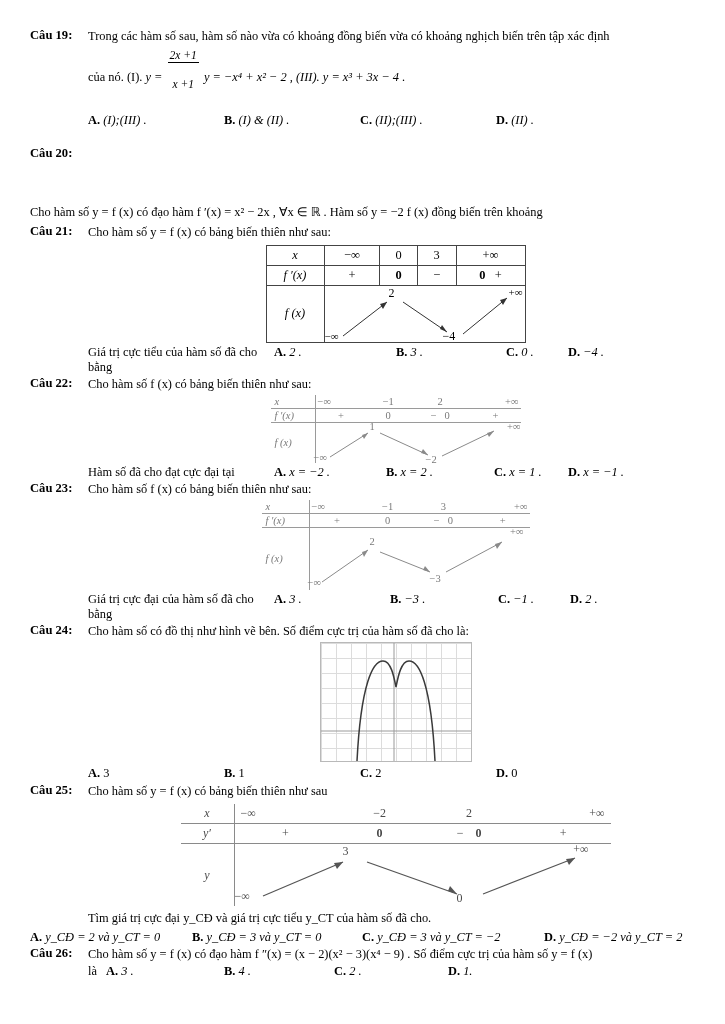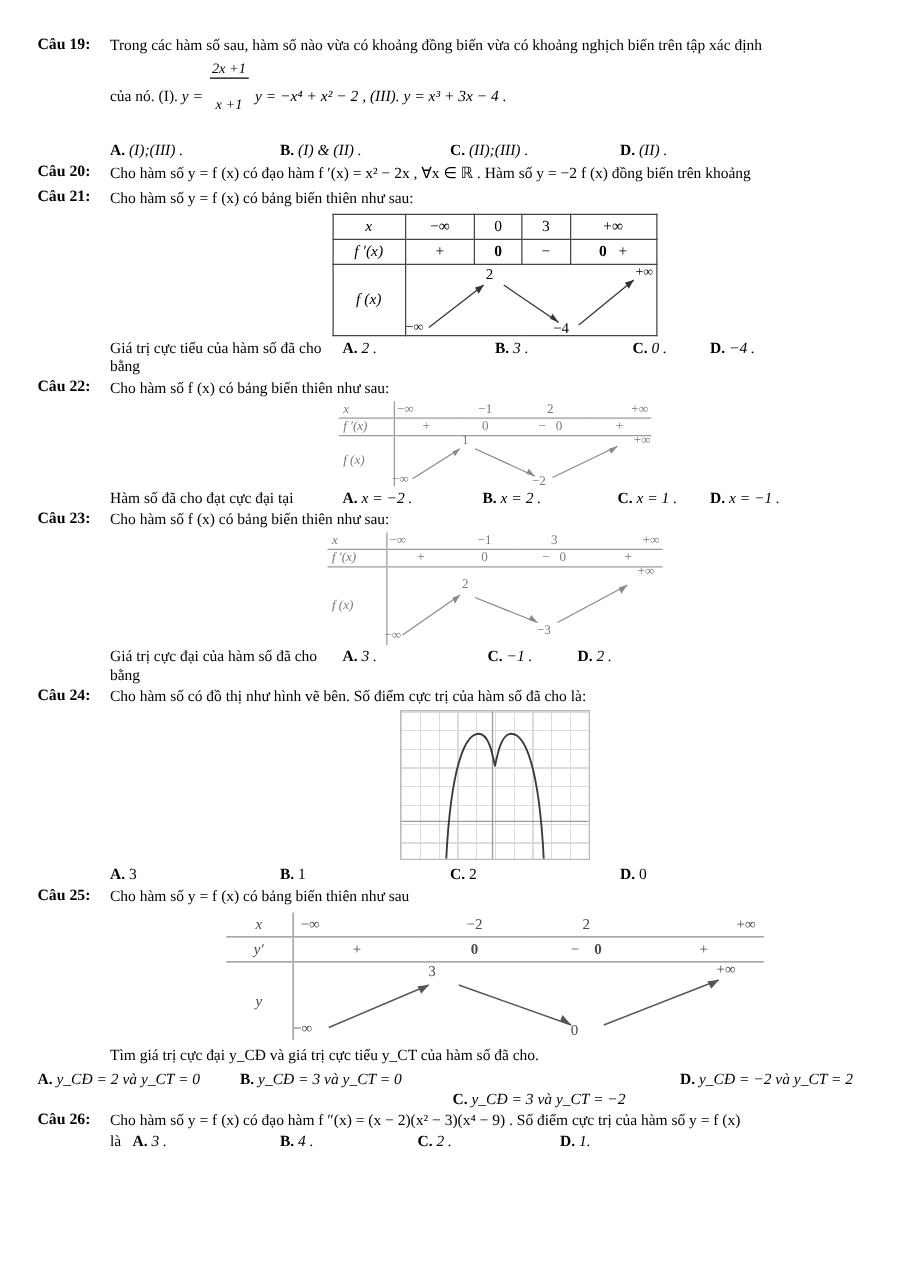--- a/index.html
+++ b/index.html
@@ -116,21 +116,21 @@
       </div>
       <div class="opts" style="margin-top:6px;">
         <div class="opt w22"><b>A.</b> <span class="math">(I);(III) .</span></div>
         <div class="opt w22"><b>B.</b> <span class="math">(I)  &amp;  (II) .</span></div>
         <div class="opt w22"><b>C.</b> <span class="math">(II);(III) .</span></div>
         <div class="opt"><b>D.</b> <span class="math">(II) .</span></div>
       </div>
     </div>
   </div>
 
-  <div class="q" style="margin-top:2px;">
+  <div class="q" style="margin-top:18px;flex-direction:column;">
     <div class="q-label">Câu 20:</div>
     <div class="q-body">
       <div class="line">Cho hàm số  y = f (x)  có đạo hàm  f ′(x) = x² − 2x , ∀x ∈ ℝ . Hàm số  y = −2 f (x)  đồng biến trên khoảng</div>
     </div>
   </div>
 
   <div class="q" style="margin-top:3px;">
     <div class="q-label">Câu 21:</div>
     <div class="q-body">
       <div class="line">Cho hàm số  y = f (x)  có bảng biến thiên như sau:</div>
@@ -292,20 +292,21 @@
               </div>
             </td>
           </tr>
         </tbody>
           </table>
       </div>
 
       <div class="finalrow">
         <div style="width:186px;">Giá trị cực đại của hàm số đã cho bằng</div>
         <div class="opt" style="width:116px;"><b>A.</b> <span class="math">3 .</span></div>
+        <div class="opt" style="width:108px;"><b>B.</b> <span class="math">−3 .</span></div>
         <div class="opt" style="width:72px;"><b>C.</b> <span class="math">−1 .</span></div>
         <div class="opt"><b>D.</b> <span class="math">2 .</span></div>
       </div>
     </div>
   </div>
 
   <div class="q" style="margin-top:1px;">
     <div class="q-label">Câu 24:</div>
     <div class="q-body">
       <div class="line">Cho hàm số có đồ thị như hình vẽ bên. Số điểm cực trị của hàm số đã cho là:</div>
@@ -375,21 +376,21 @@
           </table>
       </div>
 
       <div class="line" style="margin-top:4px;">Tìm giá trị cực đại  y_CĐ  và giá trị cực tiểu  y_CT  của hàm số đã cho.</div>
     </div>
   </div>
 
   <div class="ansrow">
     <div class="opt" style="width:152px;"><b>A.</b> <span class="math">y_CĐ = 2  và  y_CT = 0</span></div>
     <div class="opt" style="width:160px;"><b>B.</b> <span class="math">y_CĐ = 3  và  y_CT = 0</span></div>
-    <div class="opt" style="width:172px;margin-top:16px;"><b>C.</b> <span class="math">y_CĐ = 3  và  y_CT = −2</span></div>
+    <div class="opt" style="width:172px;"><b>C.</b> <span class="math">y_CĐ = 3  và  y_CT = −2</span></div>
     <div class="opt"><b>D.</b> <span class="math">y_CĐ = −2  và  y_CT = 2</span></div>
   </div>
 
   <div class="q" style="margin-top:1px;">
     <div class="q-label">Câu 26:</div>
     <div class="q-body">
       <div class="line">Cho hàm số  y = f (x)  có đạo hàm  f ″(x) = (x − 2)(x² − 3)(x⁴ − 9) . Số điểm cực trị của hàm số  y = f (x)</div>
       <div class="opts" style="margin-top:1px;">
         <div class="opt" style="width:18px;">là</div>
         <div class="opt" style="width:118px;"><b>A.</b> <span class="math">3 .</span></div>

